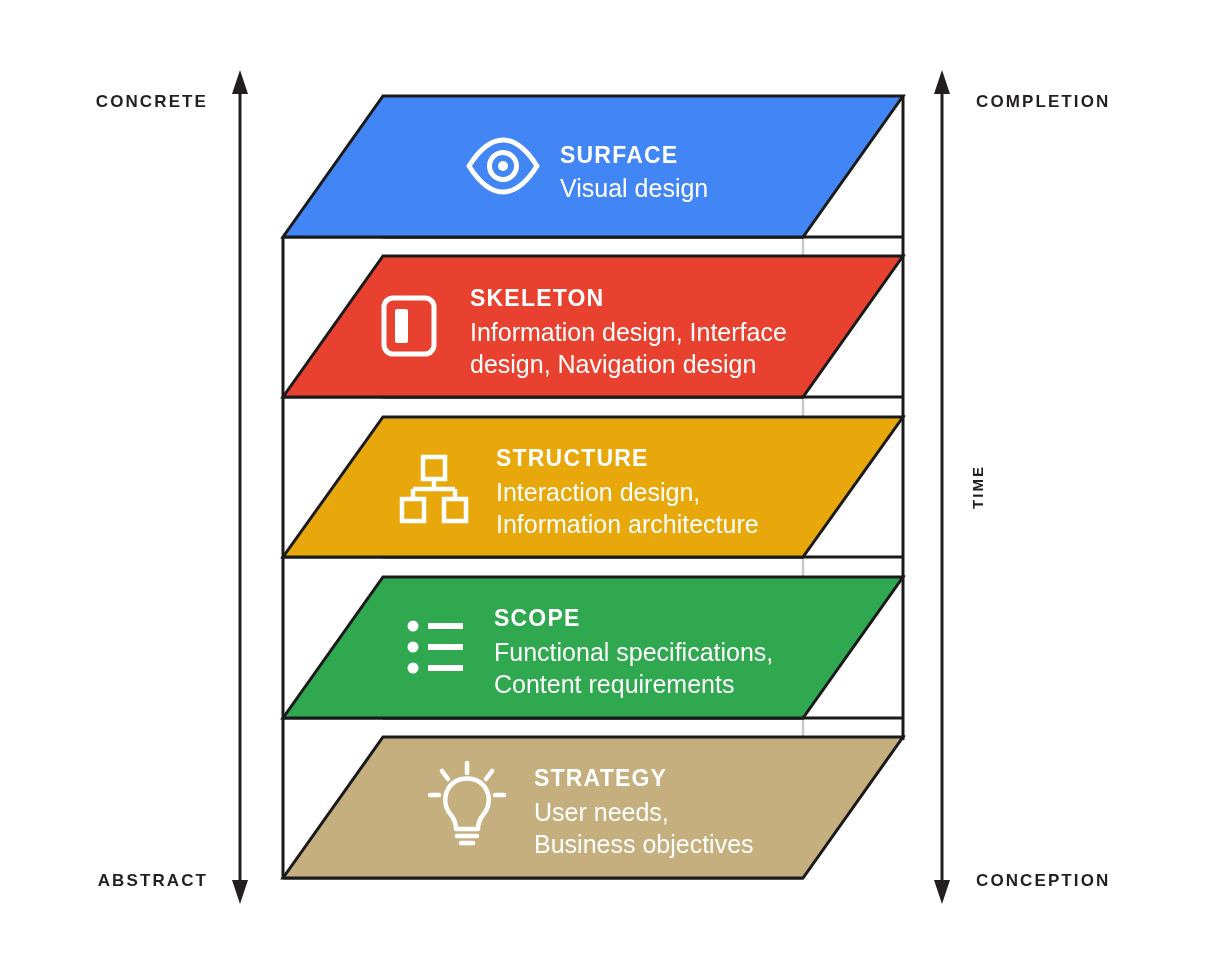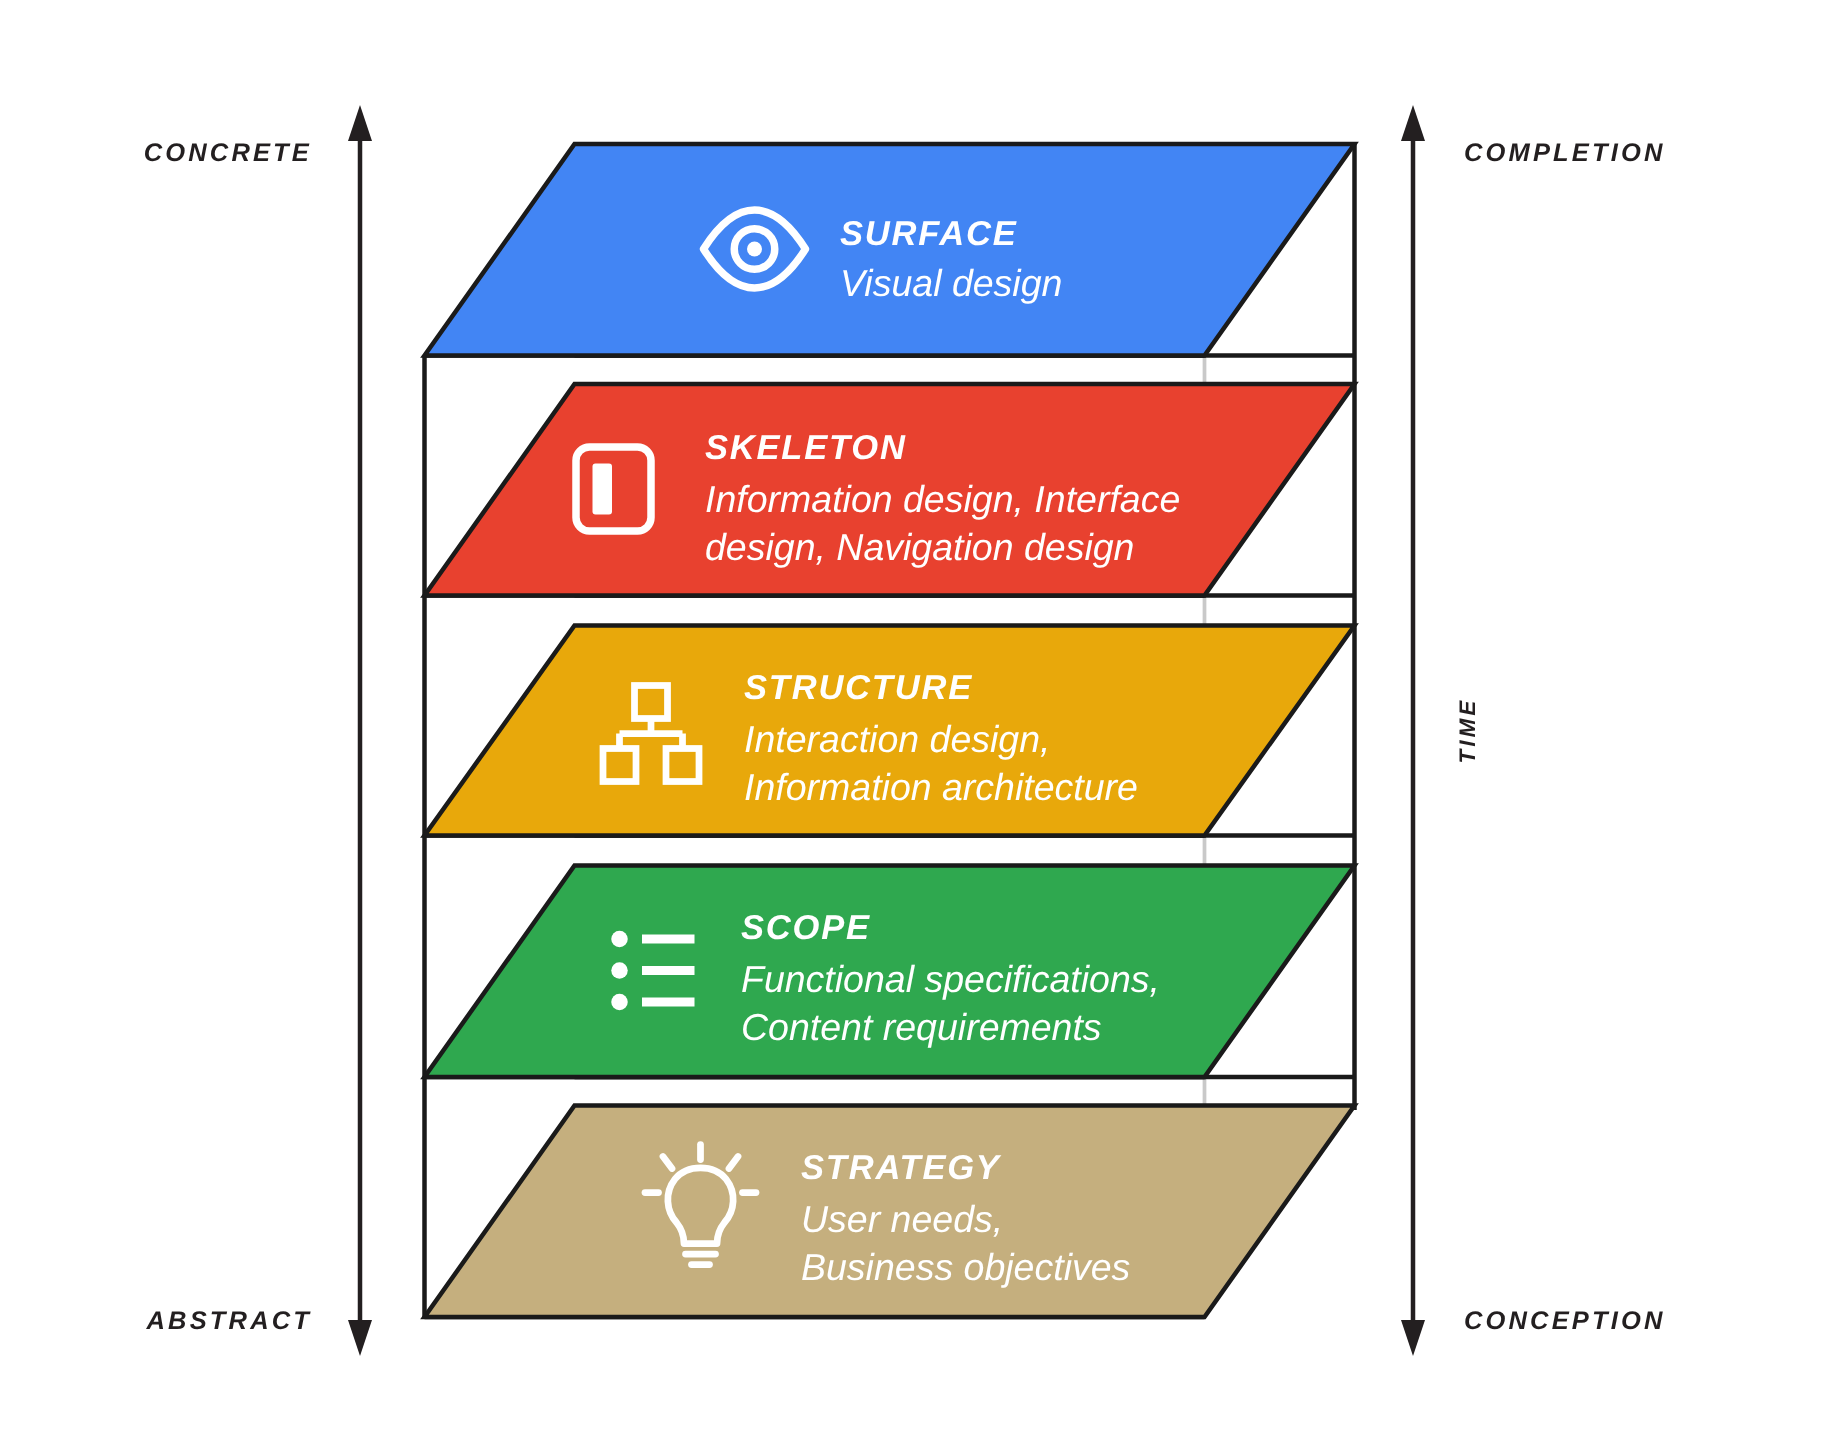--- a/index.html
+++ b/index.html
@@ -13,21 +13,20 @@
     font-family: "Liberation Sans", sans-serif;
     overflow: hidden;
     position: relative;
   }
   #diagram-root {
     position: absolute;
     left: 0;
     top: 0;
     width: 1216px;
     height: 876px;
-    font-style: italic;
   }
   svg.diagram {
     display: block;
     width: 1216px;
     height: 960px;
   }
   .axis-cap {
     font-family: "Liberation Sans", sans-serif;
     font-size: 17px;
     font-weight: 700;

